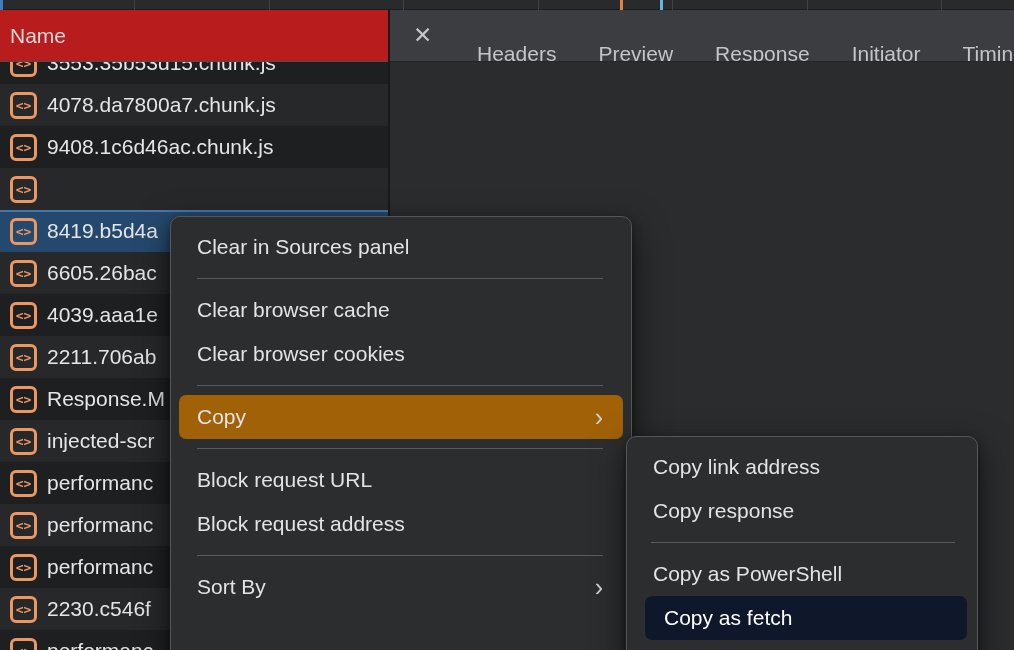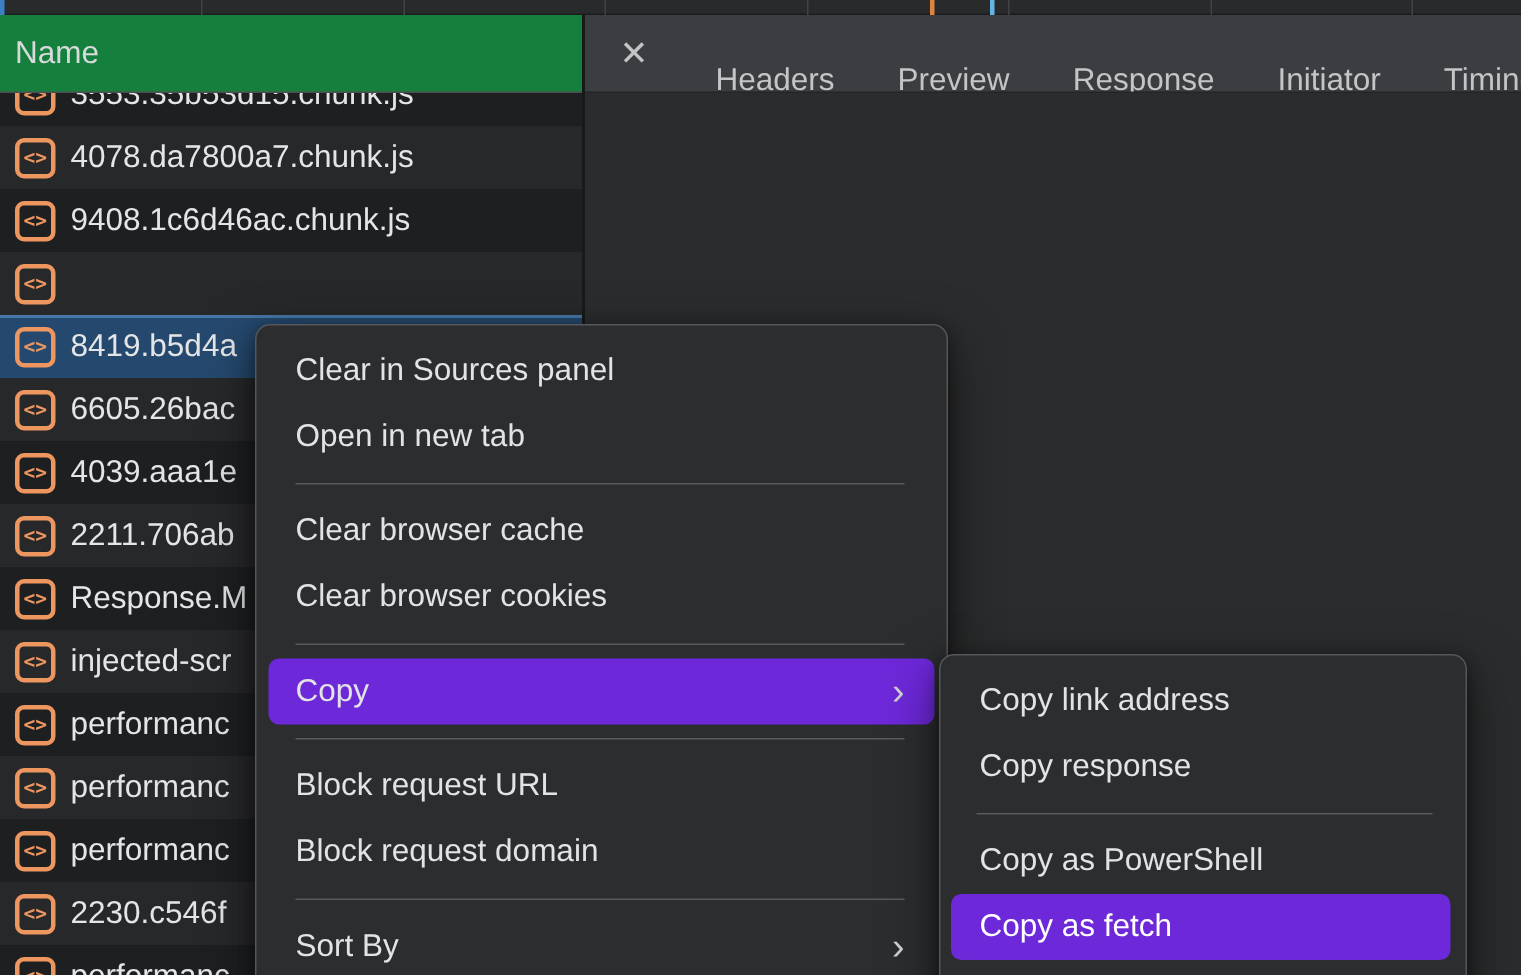--- a/index.html
+++ b/index.html
@@ -21,21 +21,21 @@
   .rows{position:absolute;top:32px;left:0;right:0;}
   .row{height:42px;display:flex;align-items:center;padding-left:10px;gap:10px;
        font-size:21px;color:#e4e5e6;white-space:nowrap;overflow:hidden;}
   .row.dark{background:#1e1f21;}
   .row.light{background:#27282a;}
   .row.selected{background:#25496e;box-shadow:inset 0 2px 0 rgba(95,150,205,.6);}
   .ficon{flex:0 0 auto;width:21px;height:21px;border:3px solid #ed9660;border-radius:6px;
          color:#ed9660;display:flex;align-items:center;justify-content:center;
          font-family:"DejaVu Sans Mono",monospace;font-size:13px;font-weight:bold;
          letter-spacing:0;line-height:1;}
-  .col-header{position:absolute;top:0;left:0;width:388px;height:52px;background:#15803d;
+  .col-header{position:absolute;top:0;left:0;width:388px;height:52px;background:#b91c1c;
               border-bottom:1px solid #4c4e51;box-sizing:border-box;display:flex;align-items:center;
               padding-left:10px;font-size:21px;color:#d8d9da;}
   .panel-divider{position:absolute;left:388px;top:10px;width:2px;height:640px;background:#19191a;}
 
   
   .detail-panel{position:absolute;left:390px;top:10px;width:624px;height:640px;background:#2b2c2d;}
   .tab-bar{height:52px;background:#3b3d40;border-bottom:1px solid #242527;box-sizing:border-box;
            display:flex;align-items:center;gap:42px;padding-left:23px;
            font-size:21px;color:#c3c5c7;white-space:nowrap;overflow:hidden;}
   .tab-close{font-size:23px;color:#c3c5c7;width:22px;flex:0 0 auto;}
@@ -43,22 +43,22 @@
   .detail-content{height:588px;background:#2b2c2d;}
 
   
   .ctx{position:absolute;background:#2c2d2f;border:1px solid #56575a;border-radius:10px;
        box-shadow:0 12px 34px rgba(0,0,0,.55),0 3px 10px rgba(0,0,0,.4);
        padding:8px 0;box-sizing:border-box;color:#e2e3e4;font-size:21px;}
   .ctx.main{left:170px;top:216px;width:462px;height:470px;}
   .ctx.sub{left:626px;top:436px;width:352px;height:240px;}
   .mi{height:44px;display:flex;align-items:center;padding:0 28px 0 26px;}
   .mi .chev{margin-left:auto;font-size:25px;color:#cfd0d2;line-height:1;}
-  .mi.hover{background:#6d28d9;border-radius:7px;margin:0 8px;padding:0 20px 0 18px;}
-  .mi.selblue{background:#6d28d9;border-radius:7px;margin:0 10px 0 7px;padding:0 14px 0 19px;color:#ffffff;}
+  .mi.hover{background:#a16207;border-radius:7px;margin:0 8px;padding:0 20px 0 18px;}
+  .mi.selblue{background:#0f172a;border-radius:7px;margin:0 10px 0 18px;padding:0 14px 0 19px;color:#ffffff;}
   .sep{height:1px;background:#5a5b5e;margin:9px 28px 9px 26px;}
   .ctx.sub .sep{margin:9px 22px 9px 24px;}
 </style>
 </head>
 <body>
 
 <div class="screen">
 
   <div class="ovstrip">
     <i class="ovdiv" style="left:134px"></i>
@@ -151,41 +151,38 @@
       <span class="tab">Initiator</span>
       <span class="tab">Timing</span>
     </div>
     <div class="detail-content"></div>
   </div>
 
   <div class="ctx main">
     <div class="mi">
       <span>Clear in Sources panel</span>
     </div>
-    <div class="mi">
-      <span>Open in new tab</span>
-    </div>
     <div class="sep"></div>
     <div class="mi">
       <span>Clear browser cache</span>
     </div>
     <div class="mi">
       <span>Clear browser cookies</span>
     </div>
     <div class="sep"></div>
     <div class="mi hover">
       <span>Copy</span>
       <span class="chev">›</span>
     </div>
     <div class="sep"></div>
     <div class="mi">
       <span>Block request URL</span>
     </div>
     <div class="mi">
-      <span>Block request domain</span>
+      <span>Block request address</span>
     </div>
     <div class="sep"></div>
     <div class="mi">
       <span>Sort By</span>
       <span class="chev">›</span>
     </div>
   </div>
 
   <div class="ctx sub">
     <div class="mi">

